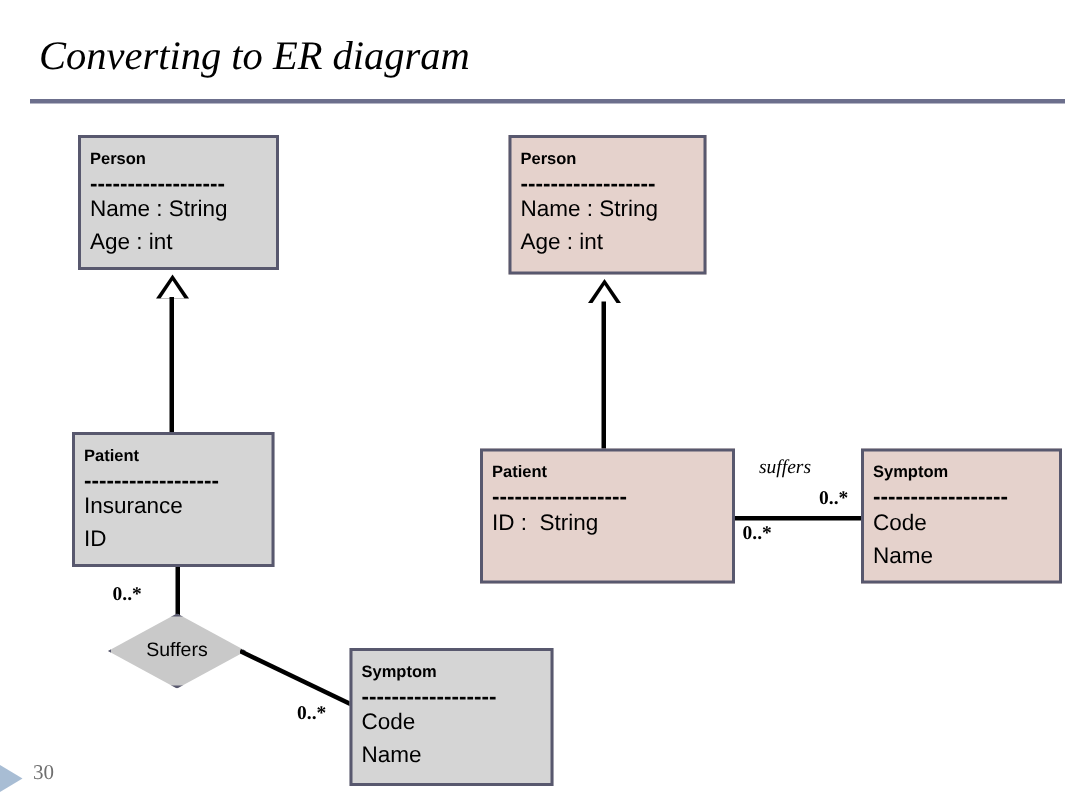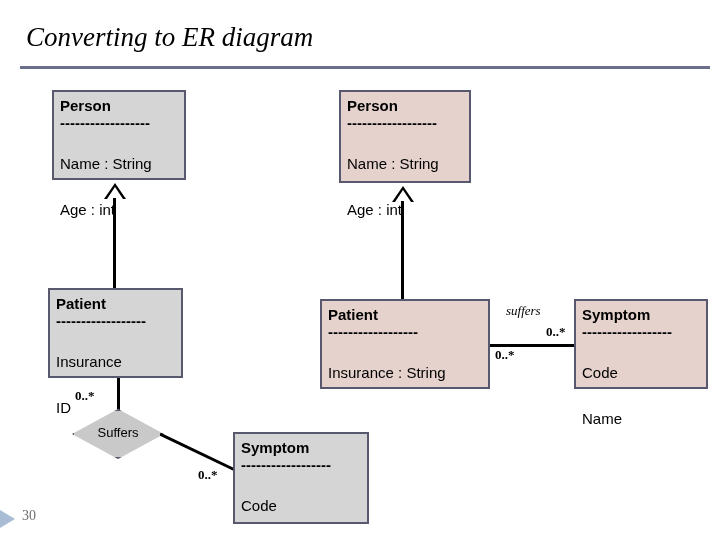--- a/index.html
+++ b/index.html
@@ -51,38 +51,37 @@
     font-size: 15px;
     line-height: 21.5px;
     color: #000000;
     font-family: "Liberation Sans", sans-serif;
   }
   .uml-box.gray  { background: #d5d5d5; }
   .uml-box.pink  { background: #e5d2cc; }
 
   .uml-name {
     font-weight: bold;
-    font-size: 15px;
+    font-size: 11px;
     line-height: 20px;
     white-space: nowrap;
   }
   .uml-sep {
     font-size: 15px;
     line-height: 13px;
     letter-spacing: 0px;
     font-weight: bold;
     white-space: nowrap;
     overflow: hidden;
     height: 13px;
   }
   .uml-attr {
     font-size: 15px;
     line-height: 21.5px;
     white-space: pre;
-    margin-top: 24px;
   }
 
   
   #box-person-left   { left: 52px;  top: 90px;  width: 134px; height: 90px; }
   #box-person-right  { left: 339px; top: 90px;  width: 132px; height: 93px; }
   #box-patient-left  { left: 48px;  top: 288px; width: 135px; height: 90px; }
   #box-patient-right { left: 320px; top: 299px; width: 170px; height: 90px; }
   #box-symptom-right { left: 574px; top: 299px; width: 134px; height: 90px; }
   #box-symptom-bottom{ left: 233px; top: 432px; width: 136px; height: 92px; }
 
@@ -286,21 +285,21 @@
     <div class="uml-attr">Age : int</div>
   </div>
 
   <div class="gen-tri" id="gen-right-tri"></div>
   <div class="gen-tri-inner" id="gen-right-tri-in"></div>
   <div class="gen-line" id="gen-right-line"></div>
 
   <div class="uml-box pink" id="box-patient-right">
     <div class="uml-name">Patient</div>
     <div class="uml-sep">------------------</div>
-    <div class="uml-attr">Insurance : String</div>
+    <div class="uml-attr">ID :  String</div>
   </div>
 
   <div id="assoc-line"></div>
   <div id="assoc-label">suffers</div>
   <div class="mult" id="mult-right-left">0..*</div>
   <div class="mult" id="mult-right-right">0..*</div>
 
   <div class="uml-box pink" id="box-symptom-right">
     <div class="uml-name">Symptom</div>
     <div class="uml-sep">------------------</div>

